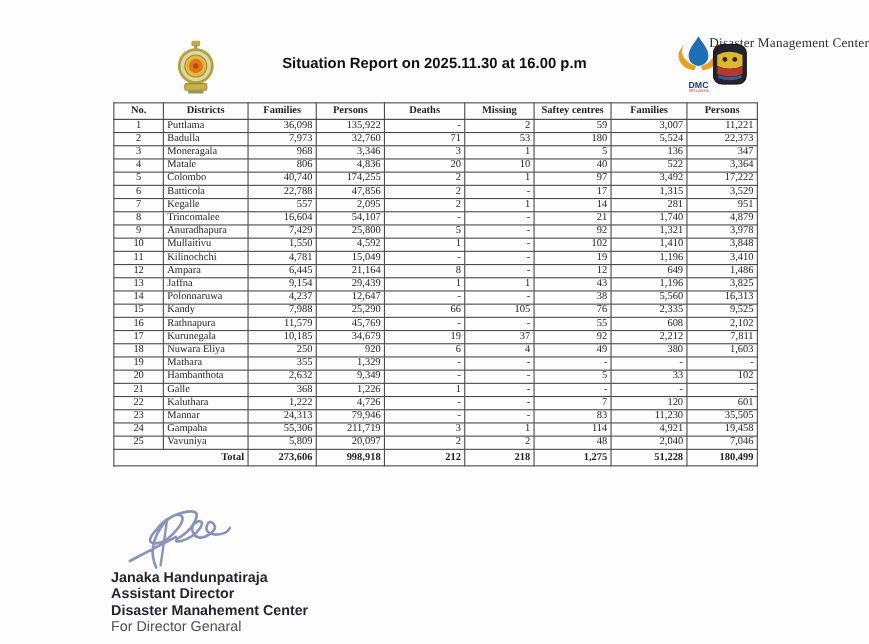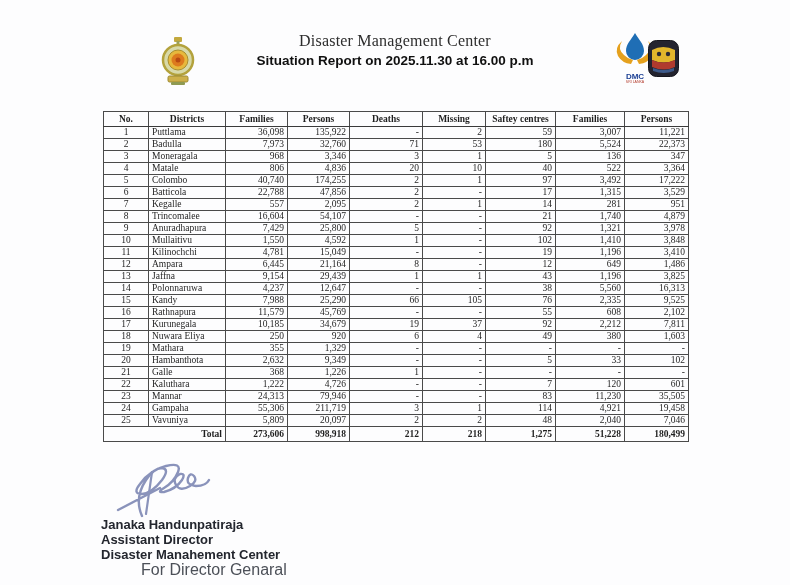--- a/index.html
+++ b/index.html
@@ -11,34 +11,34 @@
     overflow:hidden;
   }
   .page { position:absolute; inset:0; background:#fdfdfe; }
 
   
   .hdr { position:absolute; left:0; top:28px; width:100%; height:62px; }
   .emblem { position:absolute; left:157px; top:8px; width:42px; height:50px; }
   .titles { position:absolute; left:0; top:4px; width:100%; text-align:center; }
   .org-title {
     font-family:"Liberation Serif", serif;
-    font-size:16px; color:#2d2d2d; letter-spacing:.2px;
+    font-size:12px; color:#2d2d2d; letter-spacing:.2px;text-align:right;
   }
   .report-title {
     font-family:"Liberation Sans", sans-serif;
     font-weight:bold; font-size:13.5px; color:#101010; margin-top:3px;
   }
   .dmc-logo { position:absolute; left:612px; top:3px; width:46px; height:54px; text-align:center; }
   .dmc-text { font-family:"Liberation Sans", sans-serif; font-weight:bold; font-size:8px; color:#1b3f94; line-height:7px; }
   .dmc-sub  { font-family:"Liberation Sans", sans-serif; font-size:3.5px; color:#b33a2b; line-height:4px; }
   .ministry-logo { position:absolute; left:648px; top:12px; width:31px; height:37px; }
 
   
   .tbl-wrap { position:absolute; left:103px; top:93px; width:586px; }
-  table { border-collapse:collapse; width:100%; table-layout:fixed;margin-top:18px; }
+  table { border-collapse:collapse; width:100%; table-layout:fixed; }
   th, td {
     border:1px solid #4a4a4a;
     font-size:9.5px; color:#1f1f1f;
     height:12px; line-height:11px;
     padding:0 3px; overflow:hidden; white-space:nowrap;
   }
   th {
     font-weight:bold; text-align:center; height:15px;
     border-bottom:1.5px solid #3a3a3a;
   }
@@ -51,21 +51,21 @@
 
   
   .sig-scribble { position:absolute; left:112px; top:458px; width:110px; height:62px; }
   .sig-block {
     position:absolute; left:101px; top:517px;
     font-family:"Liberation Sans", sans-serif;
   }
   .sig-name, .sig-title, .sig-org {
     font-weight:bold; font-size:13px; color:#23262e; line-height:15px;
   }
-  .sig-for { font-size:16px; color:#4c5058; line-height:15px;margin-left:40px; }
+  .sig-for { font-size:13px; color:#4c5058; line-height:15px; }
 </style>
 </head>
 <body>
 
 <div class="page">
 
   <div class="hdr">
 
     <svg class="emblem" viewBox="0 0 42 50">
       <rect x="17" y="1" width="8" height="5" rx="1" fill="#c3a93e"></rect>

